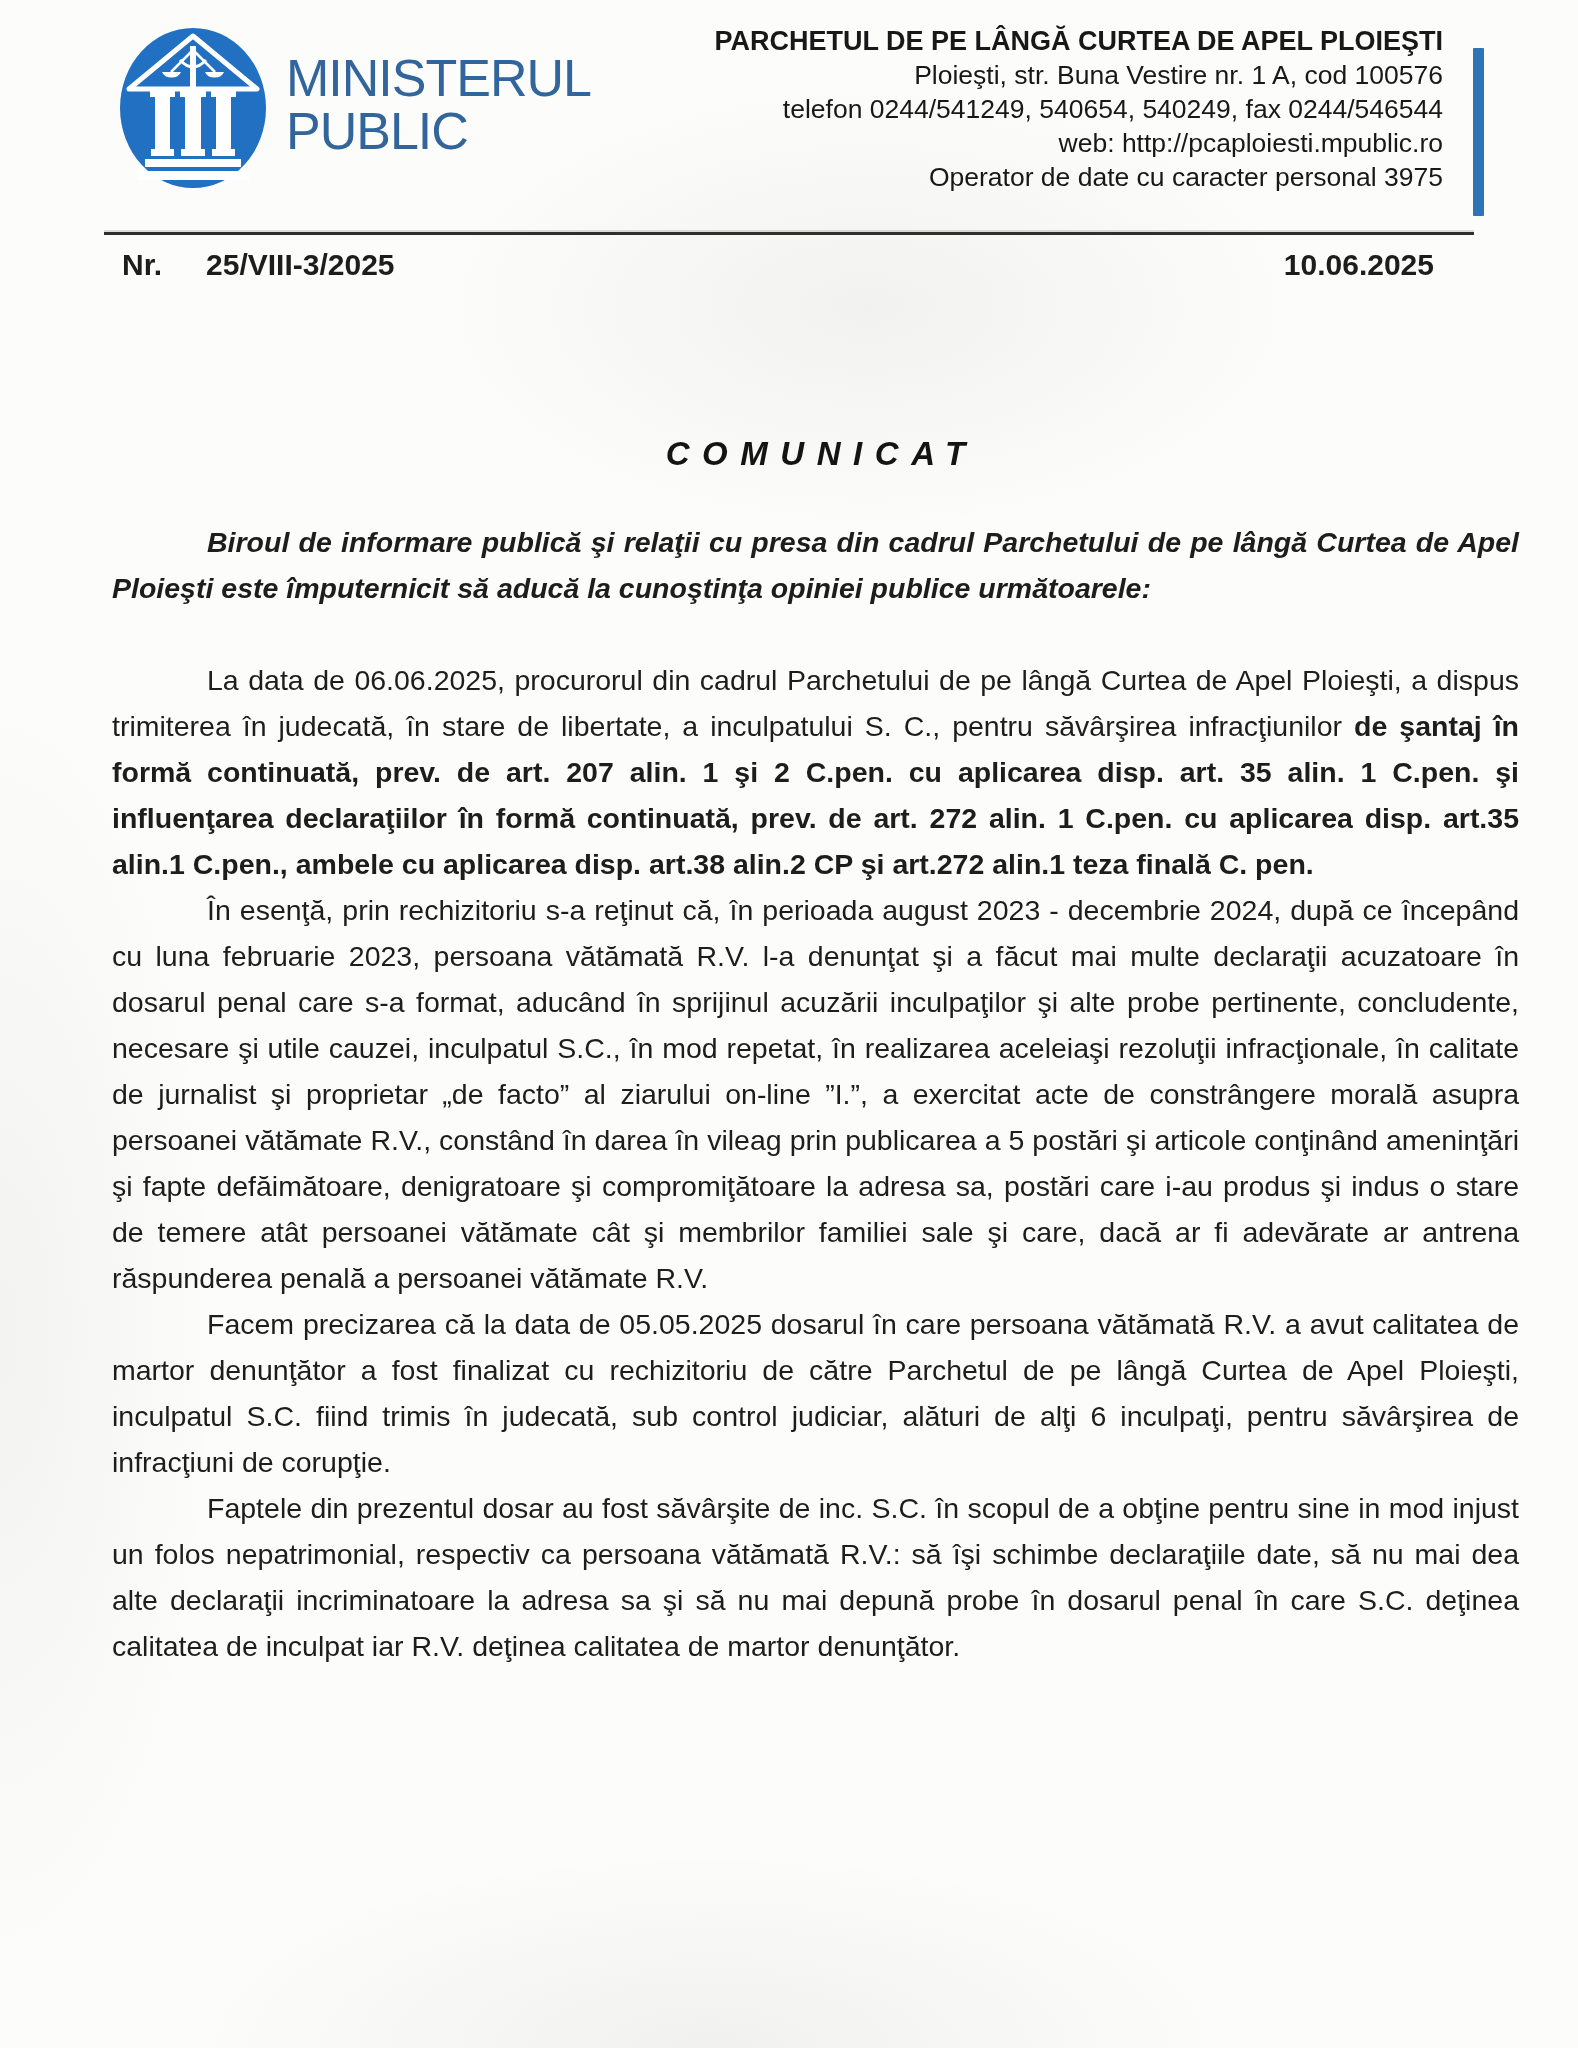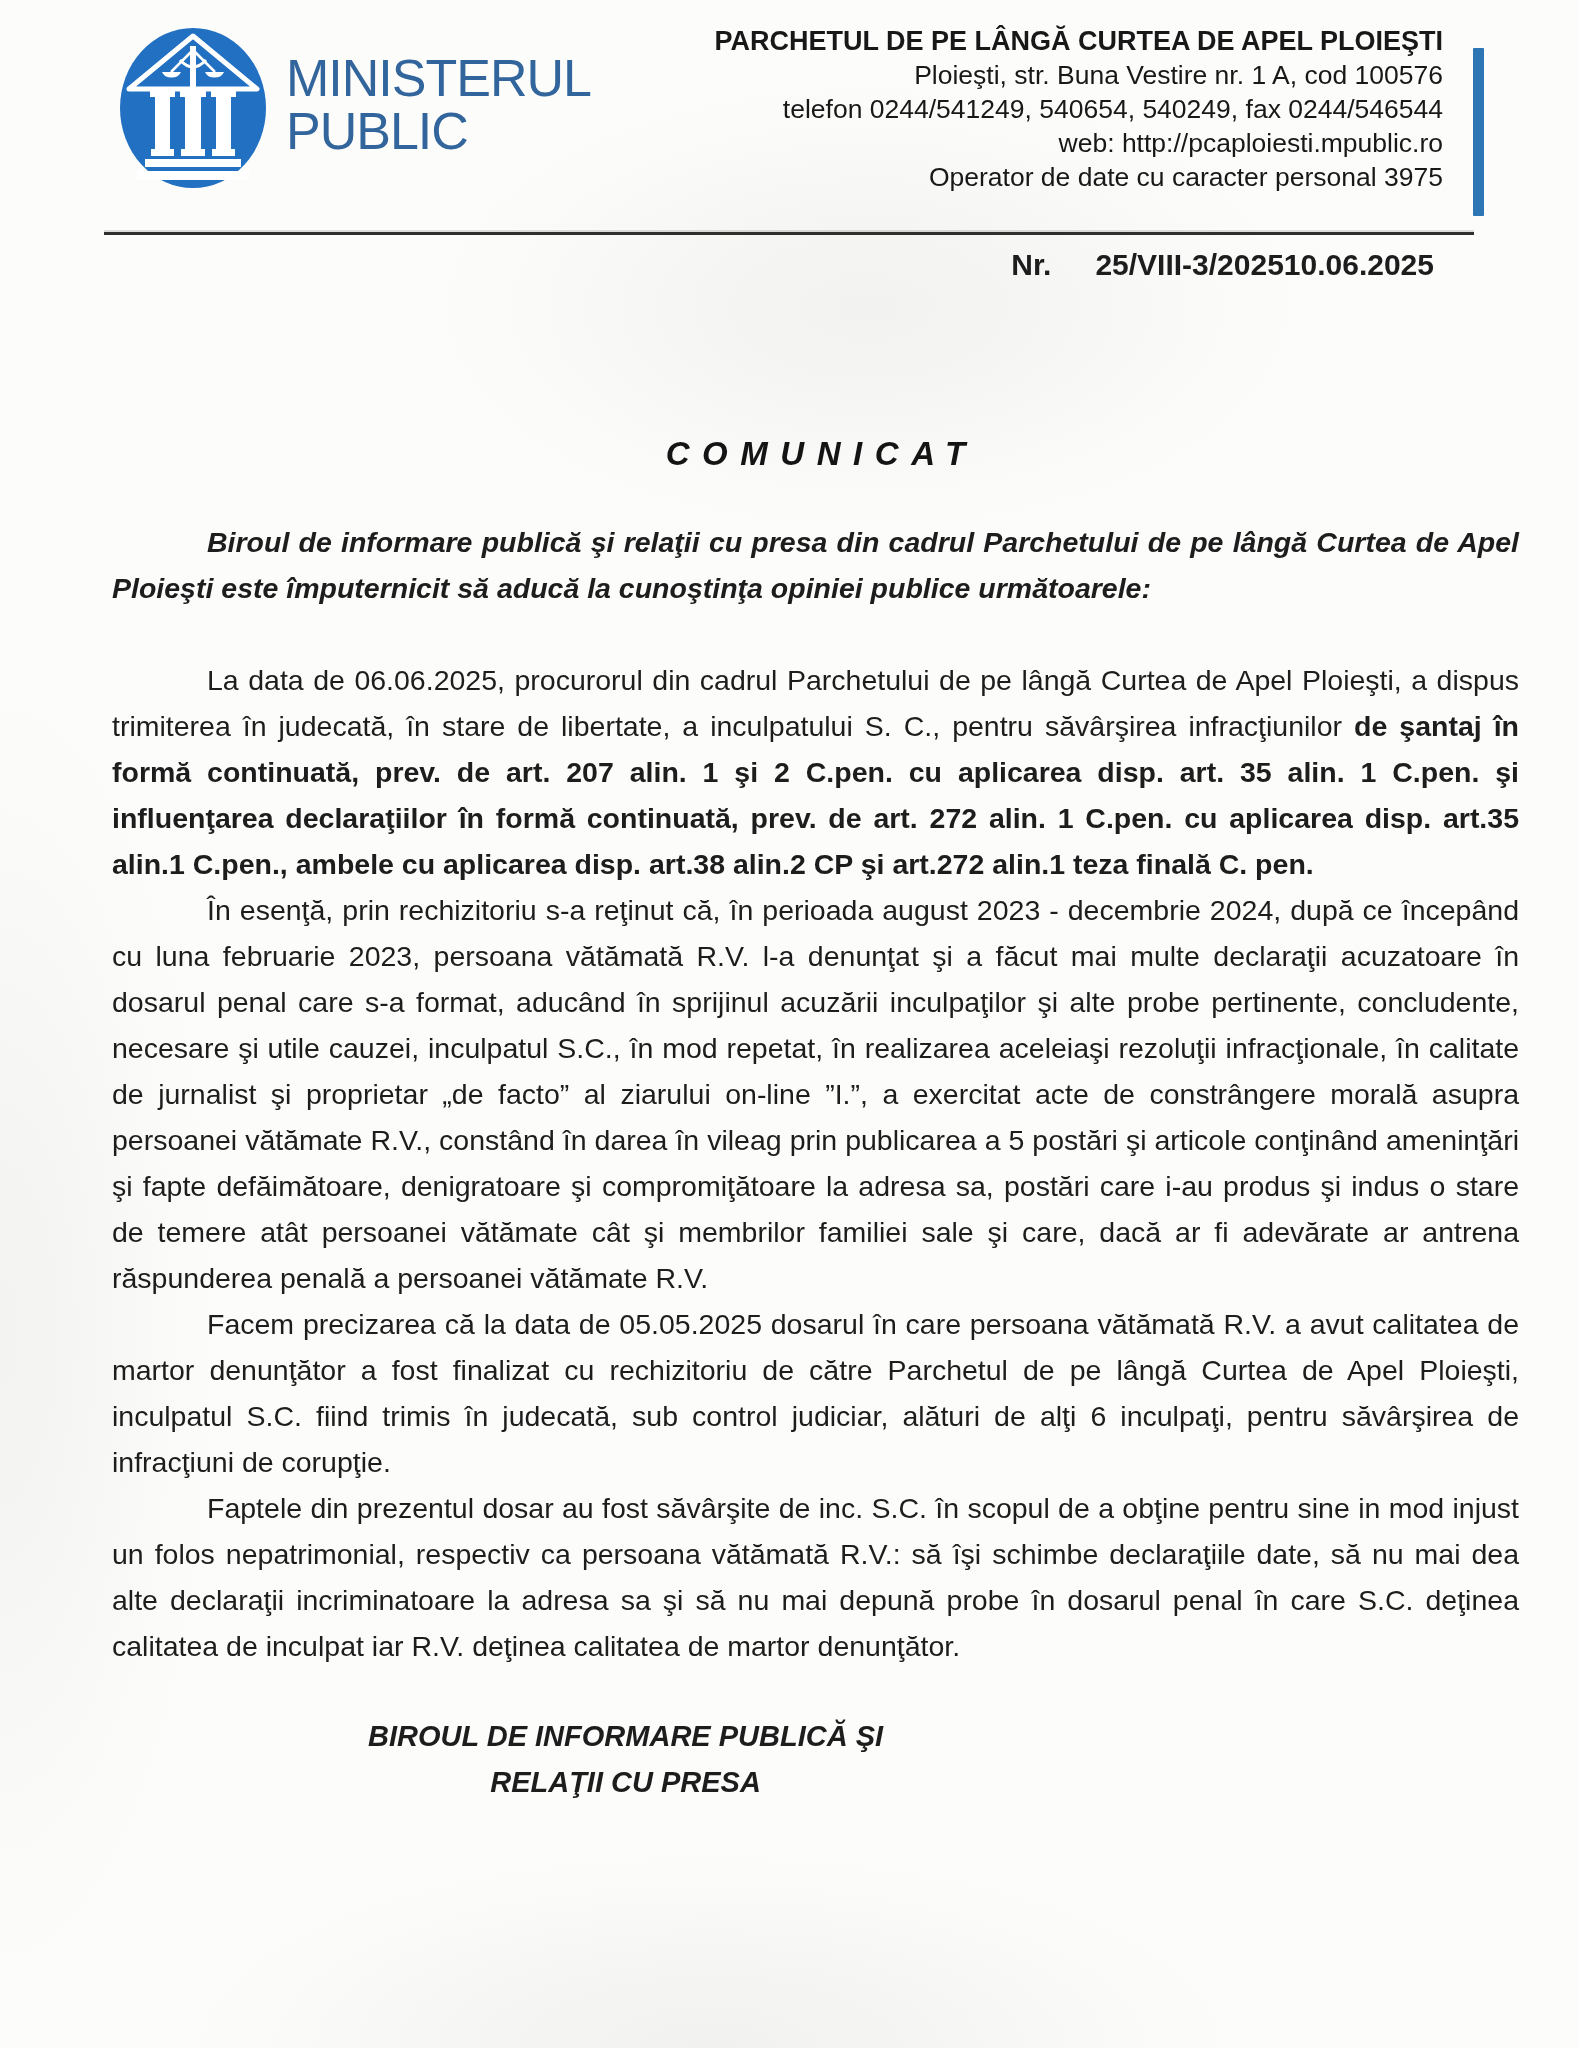--- a/index.html
+++ b/index.html
@@ -34,21 +34,21 @@
     position:absolute;right:94px;top:48px;
     width:11px;height:168px;background:#2e75b6;border-radius:1px;
   }
   .rule{
     margin:0 104px;height:0;
     border-top:3px solid #2f2f2f;
     box-shadow:0 -2px 0 rgba(0,0,0,0.12);
   }
   
   .ref-row{
-    display:flex;justify-content:flex-end;
+    display:flex;justify-content:space-between;
     padding:10px 112px 0 122px;
     font-weight:bold;font-size:30px;line-height:40px;
   }
   .ref-number{margin-left:44px;}
   .ref-date{margin-right:32px;}
   
   .doc-body{padding:0 59px 0 112px;}
   .title{
     margin:150px 0 0 0;
     text-align:center;
@@ -142,19 +142,15 @@
 
     <p class="para gap-above"><span>La data de 06.06.2025, procurorul din cadrul Parchetului de pe lângă Curtea de Apel Ploieşti, a dispus trimiterea în judecată, în stare de libertate, a inculpatului S. C., pentru săvârşirea infracţiunilor </span><b>de şantaj în formă continuată, prev. de art. 207 alin. 1 şi 2 C.pen. cu aplicarea disp.  art. 35 alin. 1 C.pen. şi influenţarea declaraţiilor în formă continuată, prev. de art. 272 alin. 1 C.pen. cu aplicarea disp. art.35 alin.1 C.pen.,  ambele cu aplicarea disp. art.38 alin.2 CP şi art.272 alin.1 teza finală C. pen.</b></p>
 
     <p class="para">În esenţă, prin rechizitoriu s-a reţinut că, în perioada august 2023 -  decembrie 2024, după ce începând cu luna februarie 2023, persoana vătămată R.V. l-a denunţat şi a făcut mai multe declaraţii acuzatoare în dosarul penal care s-a format, aducând în sprijinul acuzării inculpaţilor şi alte probe pertinente, concludente, necesare şi utile cauzei, inculpatul S.C., în mod repetat, în realizarea aceleiaşi rezoluţii infracţionale, în calitate de jurnalist şi proprietar „de facto” al ziarului on-line ”I.”, a exercitat acte de constrângere morală asupra persoanei vătămate R.V., constând în darea în vileag prin publicarea a 5 postări şi articole conţinând ameninţări şi fapte defăimătoare, denigratoare şi compromiţătoare la adresa sa, postări care i-au produs şi indus o stare de temere atât persoanei vătămate cât şi membrilor familiei sale şi care, dacă ar fi adevărate ar antrena răspunderea penală a persoanei vătămate R.V.</p>
 
     <p class="para">Facem precizarea că la data de 05.05.2025 dosarul în care persoana vătămată R.V. a avut calitatea de martor denunţător a fost finalizat cu rechizitoriu de către Parchetul de pe lângă Curtea de Apel Ploieşti, inculpatul S.C. fiind trimis în judecată, sub control judiciar, alături de alţi 6 inculpaţi, pentru săvârşirea de infracţiuni de corupţie.</p>
 
     <p class="para">Faptele din prezentul dosar au fost săvârşite de inc. S.C. în scopul de a obţine pentru sine in mod injust un folos nepatrimonial, respectiv ca persoana vătămată R.V.: să îşi schimbe declaraţiile date, să nu mai dea alte declaraţii incriminatoare la adresa sa şi să nu mai depună probe în dosarul penal în care S.C. deţinea calitatea de inculpat iar R.V. deţinea calitatea de martor denunţător.</p>
 
 
-    <div class="footer">
-      <div>BIROUL DE INFORMARE PUBLICĂ ŞI</div>
-      <div>RELAŢII CU PRESA</div>
-    </div>
 
   </div>
 </div>
 
 </body></html>

